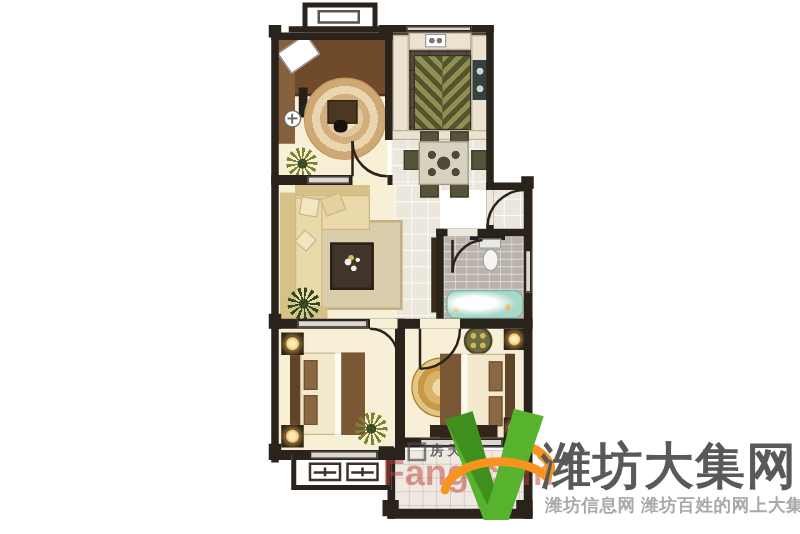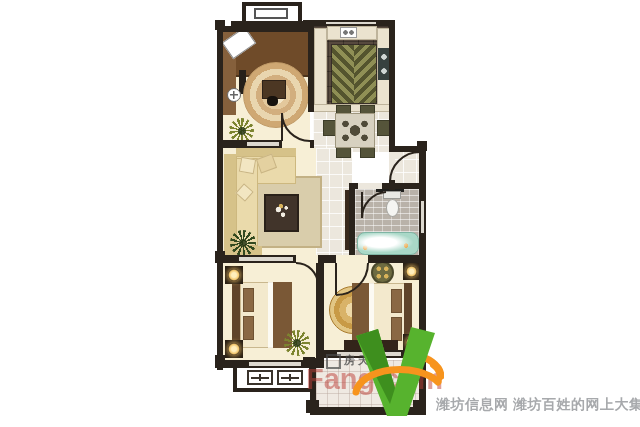--- a/index.html
+++ b/index.html
@@ -228,15 +228,16 @@
   </div>
 
   <svg class="overlay" style="left:350px;top:316px;" width="94" height="106" viewBox="0 0 94 106">
     <path d="M62,38 A42,24 0 0 1 91,60" fill="none" stroke="var(--logo-orange)" stroke-width="7" stroke-linecap="round"></path>
     <polygon points="6,20 28,13 45,72 61,11 85,17 57,100 37,100" fill="var(--logo-green)"></polygon>
     <polygon points="6,20 28,13 45,72 40,88" fill="var(--logo-green-dark)"></polygon>
     <path d="M6,76 A44,25 0 0 1 88,66" fill="none" stroke="var(--logo-orange)" stroke-width="7" stroke-linecap="round"></path>
     <path d="M88,66 Q93,56 83,49" fill="none" stroke="var(--logo-orange)" stroke-width="6" stroke-linecap="round"></path>
   </svg>
 
+  <div class="brand-name">潍坊大集网</div>
   <div class="brand-sub">潍坊信息网 潍坊百姓的网上大集</div>
 
 </div>
 
 </body></html>

